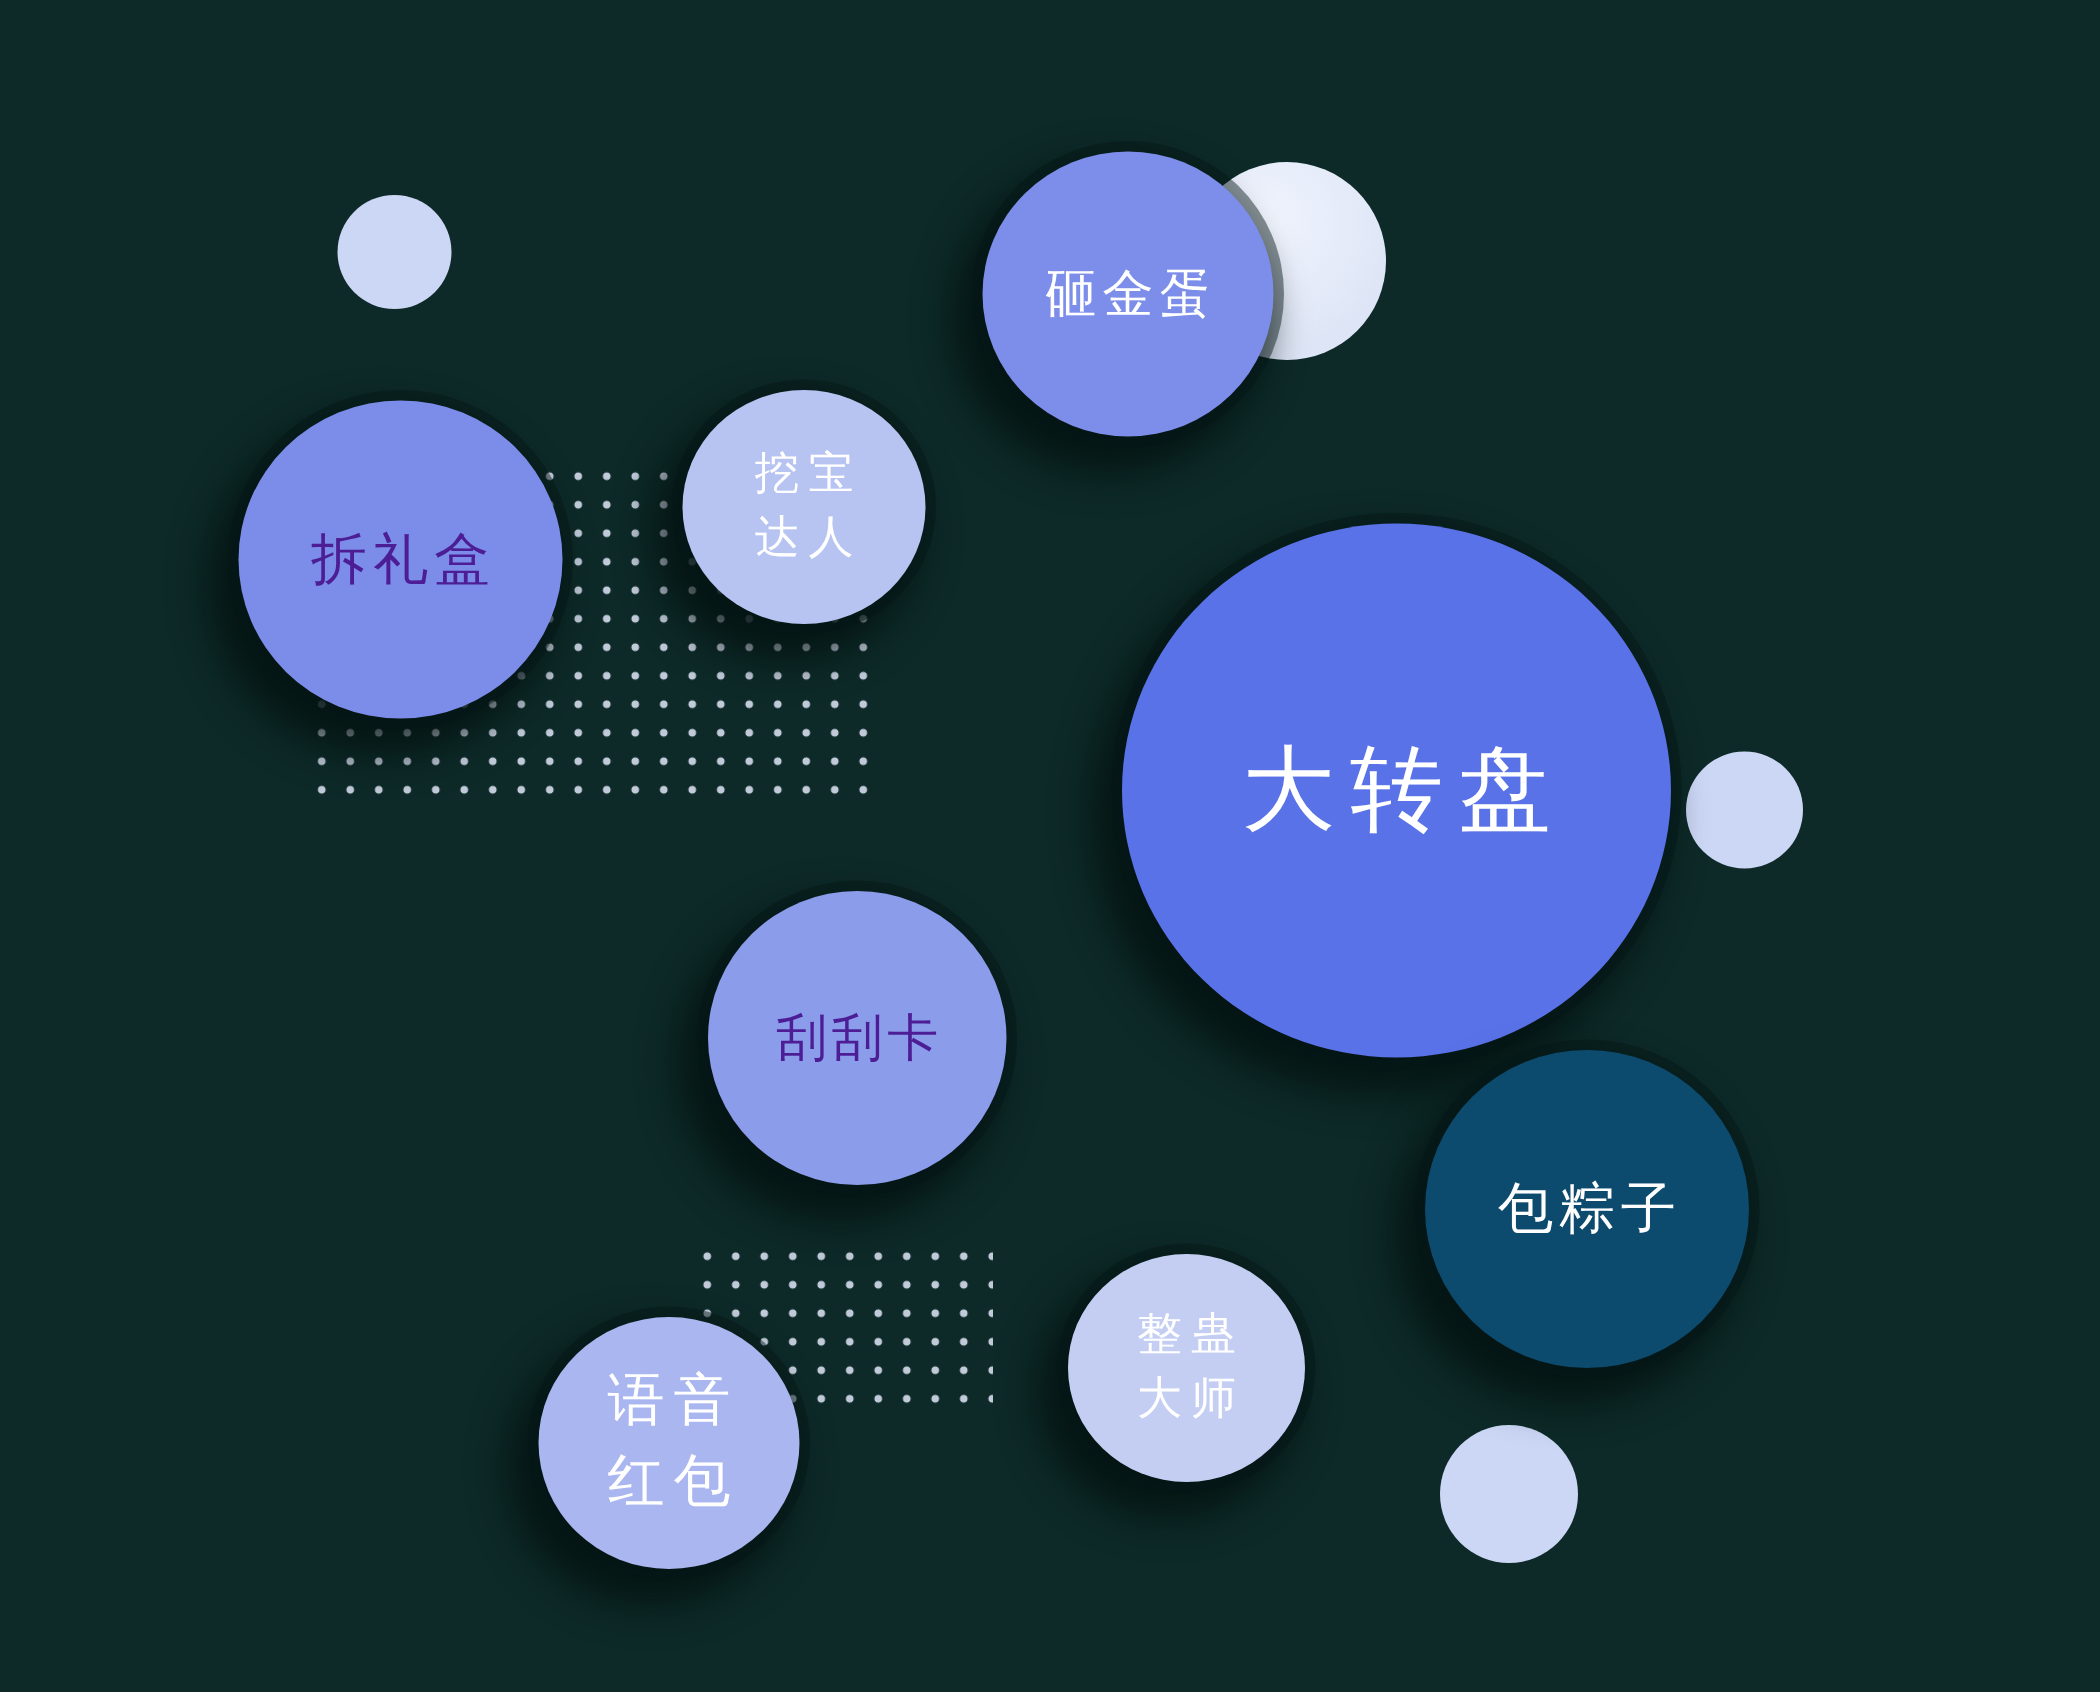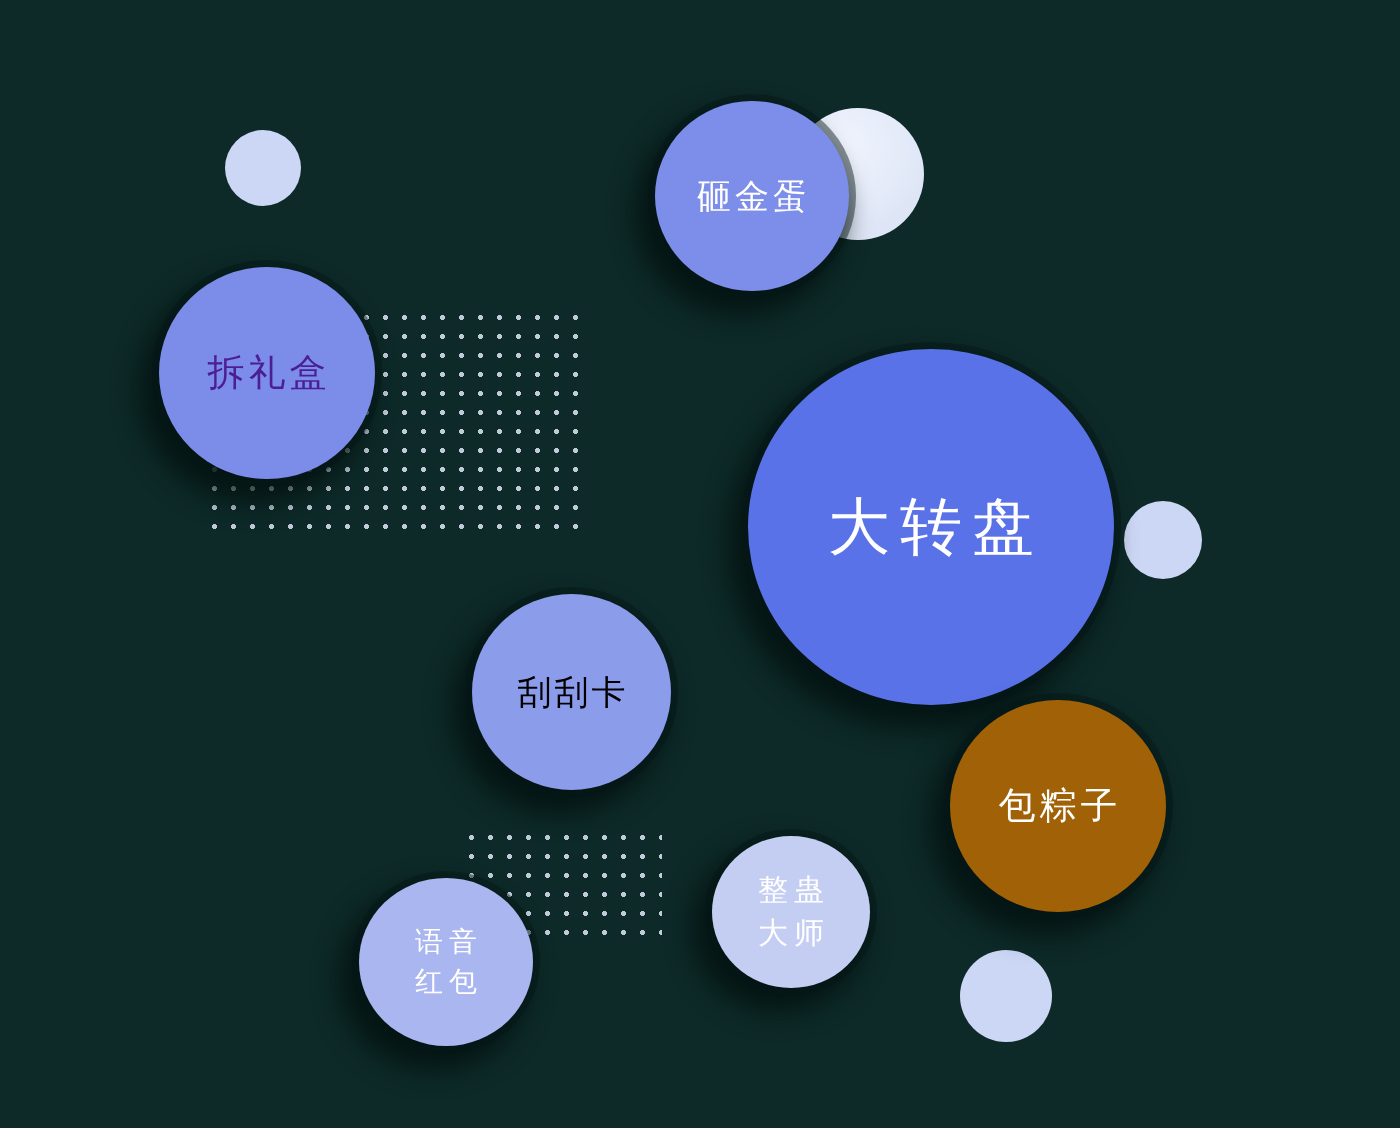--- a/index.html
+++ b/index.html
@@ -59,30 +59,34 @@
     <div class="decor-circle" style="left: 225px; top: 130px; width: 76px; height: 76px; background: rgb(204, 215, 246);"></div>
     <div class="decor-circle" style="left: 1124px; top: 501px; width: 78px; height: 78px; background: rgb(204, 215, 246);"></div>
     <div class="decor-circle" style="left: 960px; top: 950px; width: 92px; height: 92px; background: rgb(204, 215, 246);"></div>
     <div class="bubble decorative" style="left: 792px; top: 108px; width: 132px; height: 132px; background: radial-gradient(circle at 38% 30%, rgb(240, 244, 253) 0%, rgb(221, 229, 246) 75%);"></div>
     <div class="bubble halo" style="left: 655px; top: 101px; width: 190px; height: 190px; background: rgb(124, 142, 233); color: rgb(255, 255, 255); font-size: 34px; letter-spacing: 4px; padding-left: 4px;">
       <span class="line">砸金蛋</span>
     </div>
     <div class="bubble halo" style="left: 159px; top: 267px; width: 212px; height: 212px; background: rgb(123, 141, 233); color: #4c1d95; font-size: 37px; letter-spacing: 4px; padding-left: 4px;">
       <span class="line">拆礼盒</span>
     </div>
+    <div class="bubble halo" style="left: 455px; top: 260px; width: 156px; height: 156px; background: rgb(183, 195, 241); color: rgb(255, 255, 255); font-size: 30px; letter-spacing: 6px; padding-left: 6px;">
+      <span class="line">挖宝</span>
+      <span class="line">达人</span>
+    </div>
     <div class="bubble halo" style="left: 748px; top: 349px; width: 356px; height: 356px; background: rgb(90, 114, 232); color: rgb(255, 255, 255); font-size: 62px; letter-spacing: 10px; padding-left: 10px;">
       <span class="line">大转盘</span>
     </div>
-    <div class="bubble halo" style="left: 472px; top: 594px; width: 196px; height: 196px; background: rgb(139, 156, 235); color: #000000; font-size: 34px; letter-spacing: 3px; padding-left: 3px;">
+    <div class="bubble halo" style="left: 472px; top: 594px; width: 196px; height: 196px; background: rgb(139, 156, 235); color: #4c1d95; font-size: 34px; letter-spacing: 3px; padding-left: 3px;">
       <span class="line">刮刮卡</span>
     </div>
-    <div class="bubble halo" style="left: 950px; top: 700px; width: 212px; height: 212px; background: #a16207; color: rgb(255, 255, 255); font-size: 37px; letter-spacing: 4px; padding-left: 4px; text-align: center;">
+    <div class="bubble halo" style="left: 950px; top: 700px; width: 212px; height: 212px; background: #0c4a6e; color: rgb(255, 255, 255); font-size: 37px; letter-spacing: 4px; padding-left: 4px; text-align: center;">
       <span class="line">包粽子</span>
     </div>
     <div class="bubble halo" style="left: 712px; top: 836px; width: 152px; height: 152px; background: rgb(196, 206, 243); color: rgb(255, 255, 255); font-size: 30px; letter-spacing: 6px; padding-left: 6px;">
       <span class="line">整蛊</span>
       <span class="line">大师</span>
     </div>
-    <div class="bubble halo" style="left: 359px; top: 878px; width: 168px; height: 168px; background: rgb(169, 182, 239); color: rgb(255, 255, 255); font-size: 28px; letter-spacing: 6px; padding-left: 6px;">
+    <div class="bubble halo" style="left: 359px; top: 878px; width: 168px; height: 168px; background: rgb(169, 182, 239); color: rgb(255, 255, 255); font-size: 38px; letter-spacing: 6px; padding-left: 6px;">
       <span class="line">语音</span>
       <span class="line">红包</span>
     </div>
   </div>
 
 </body></html>

